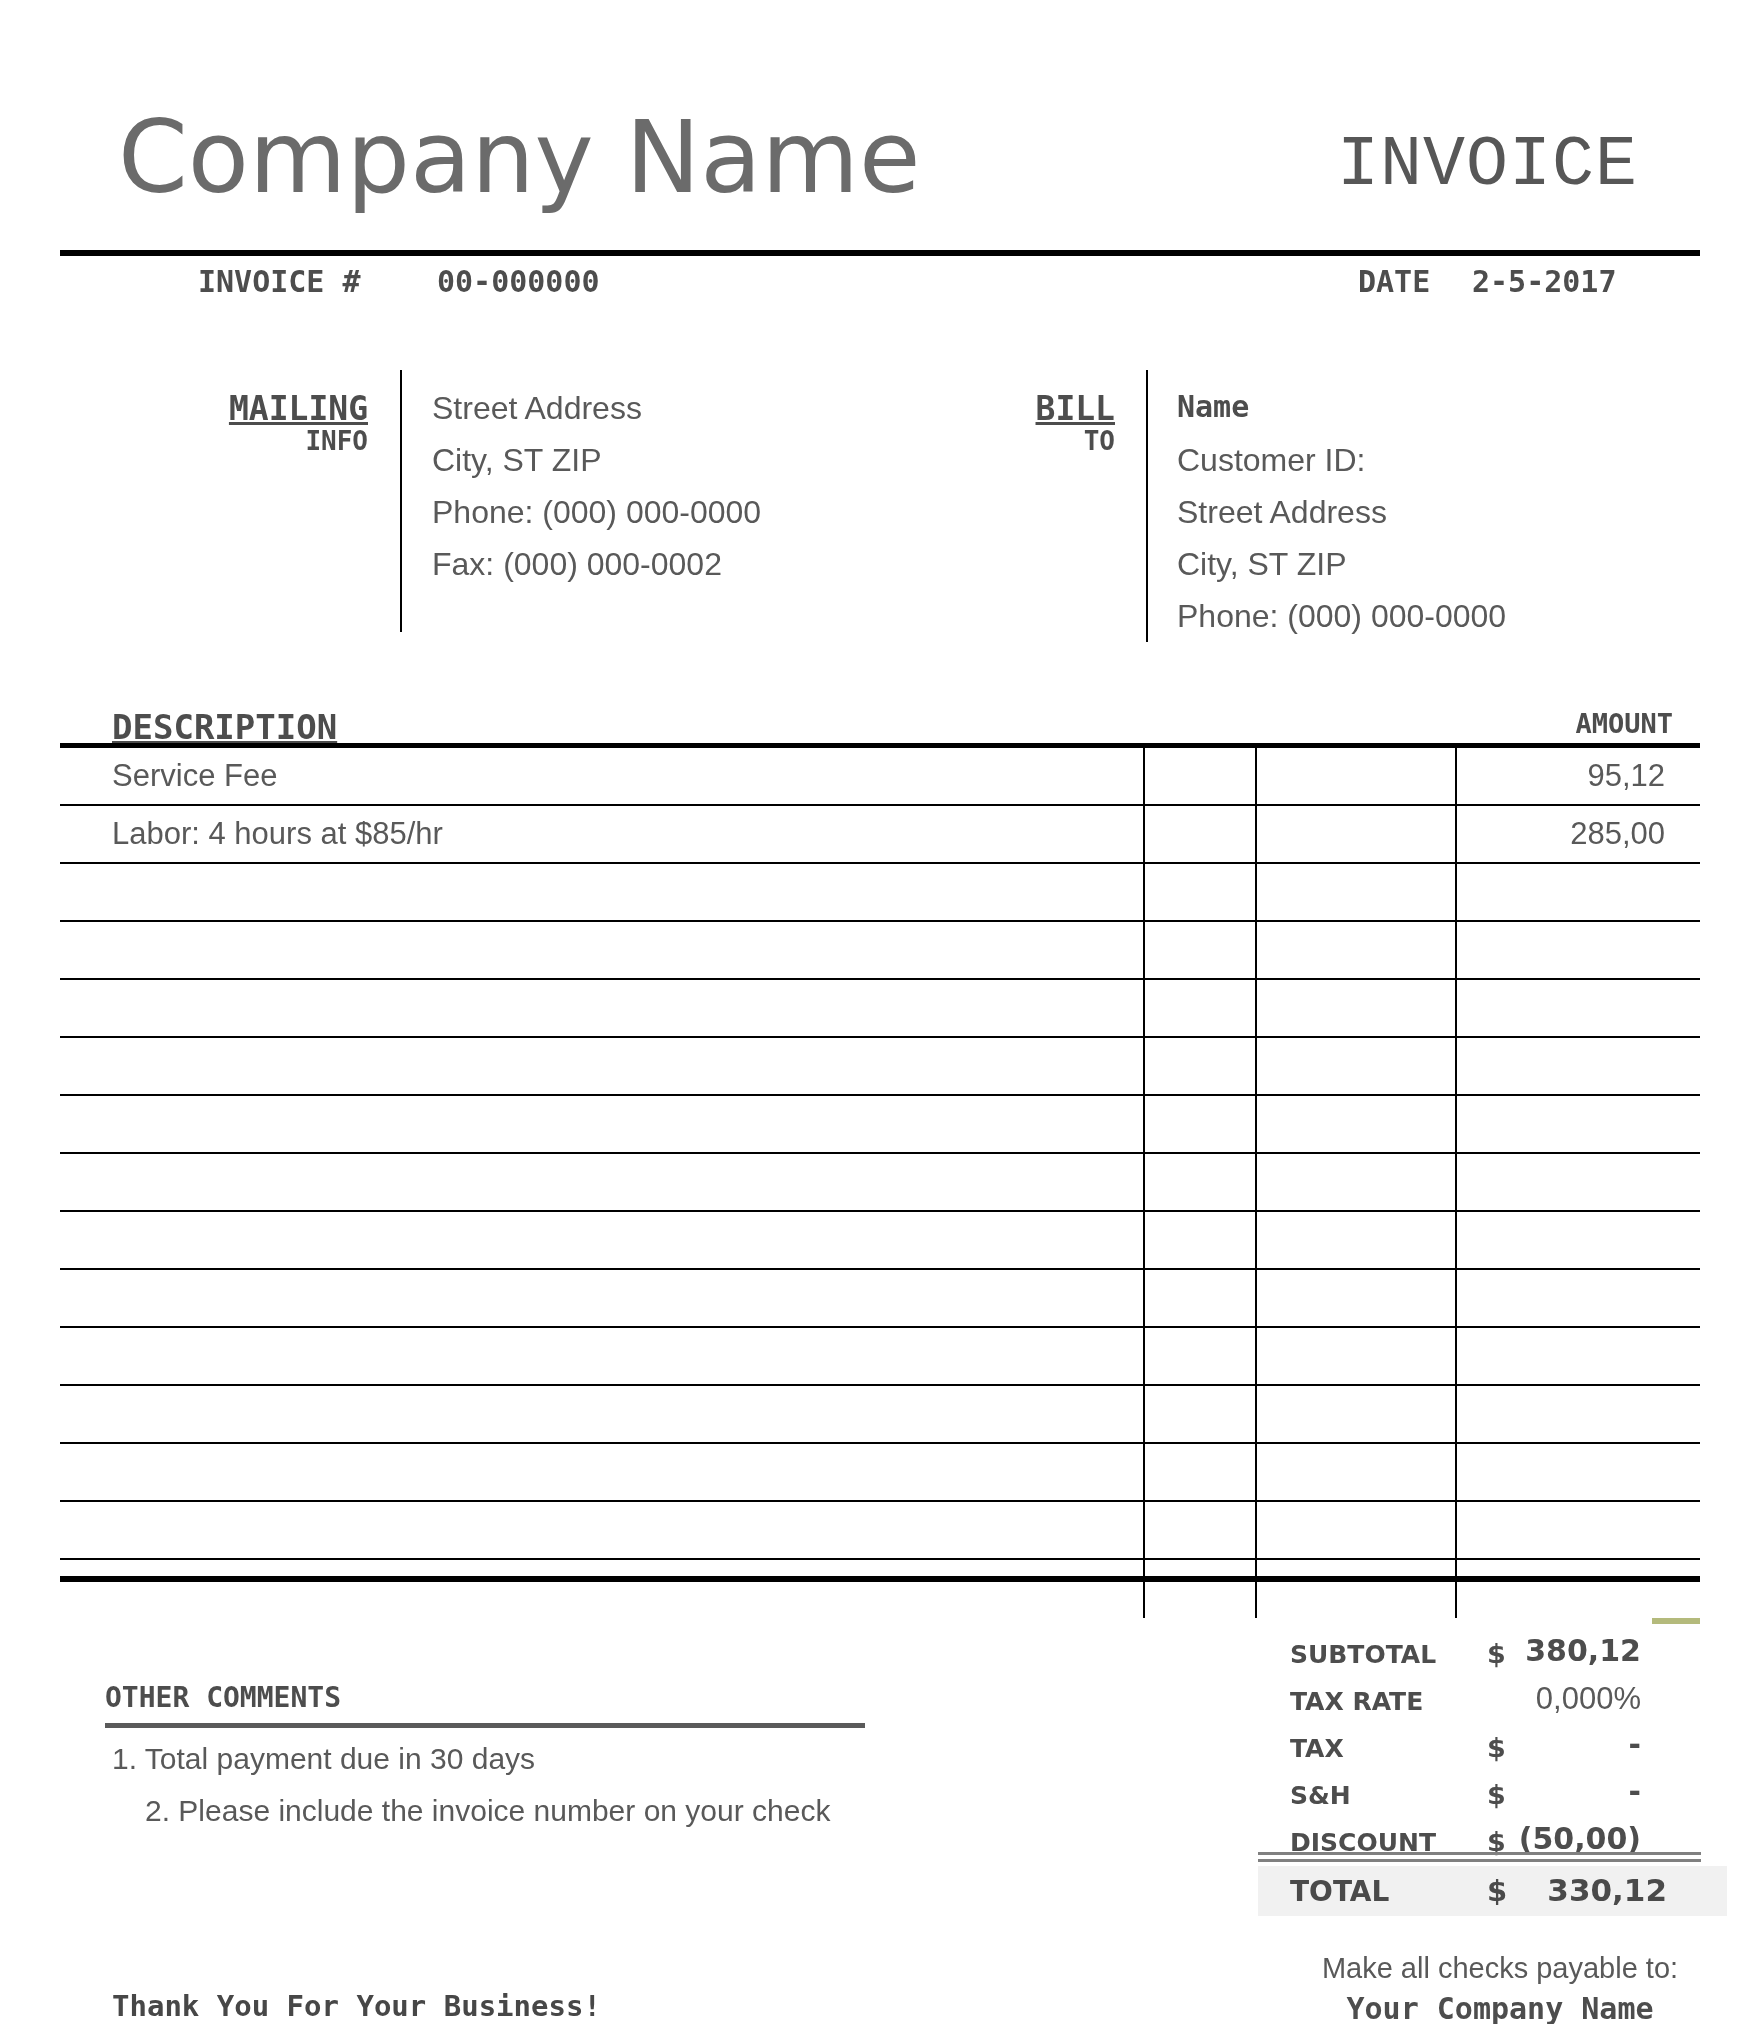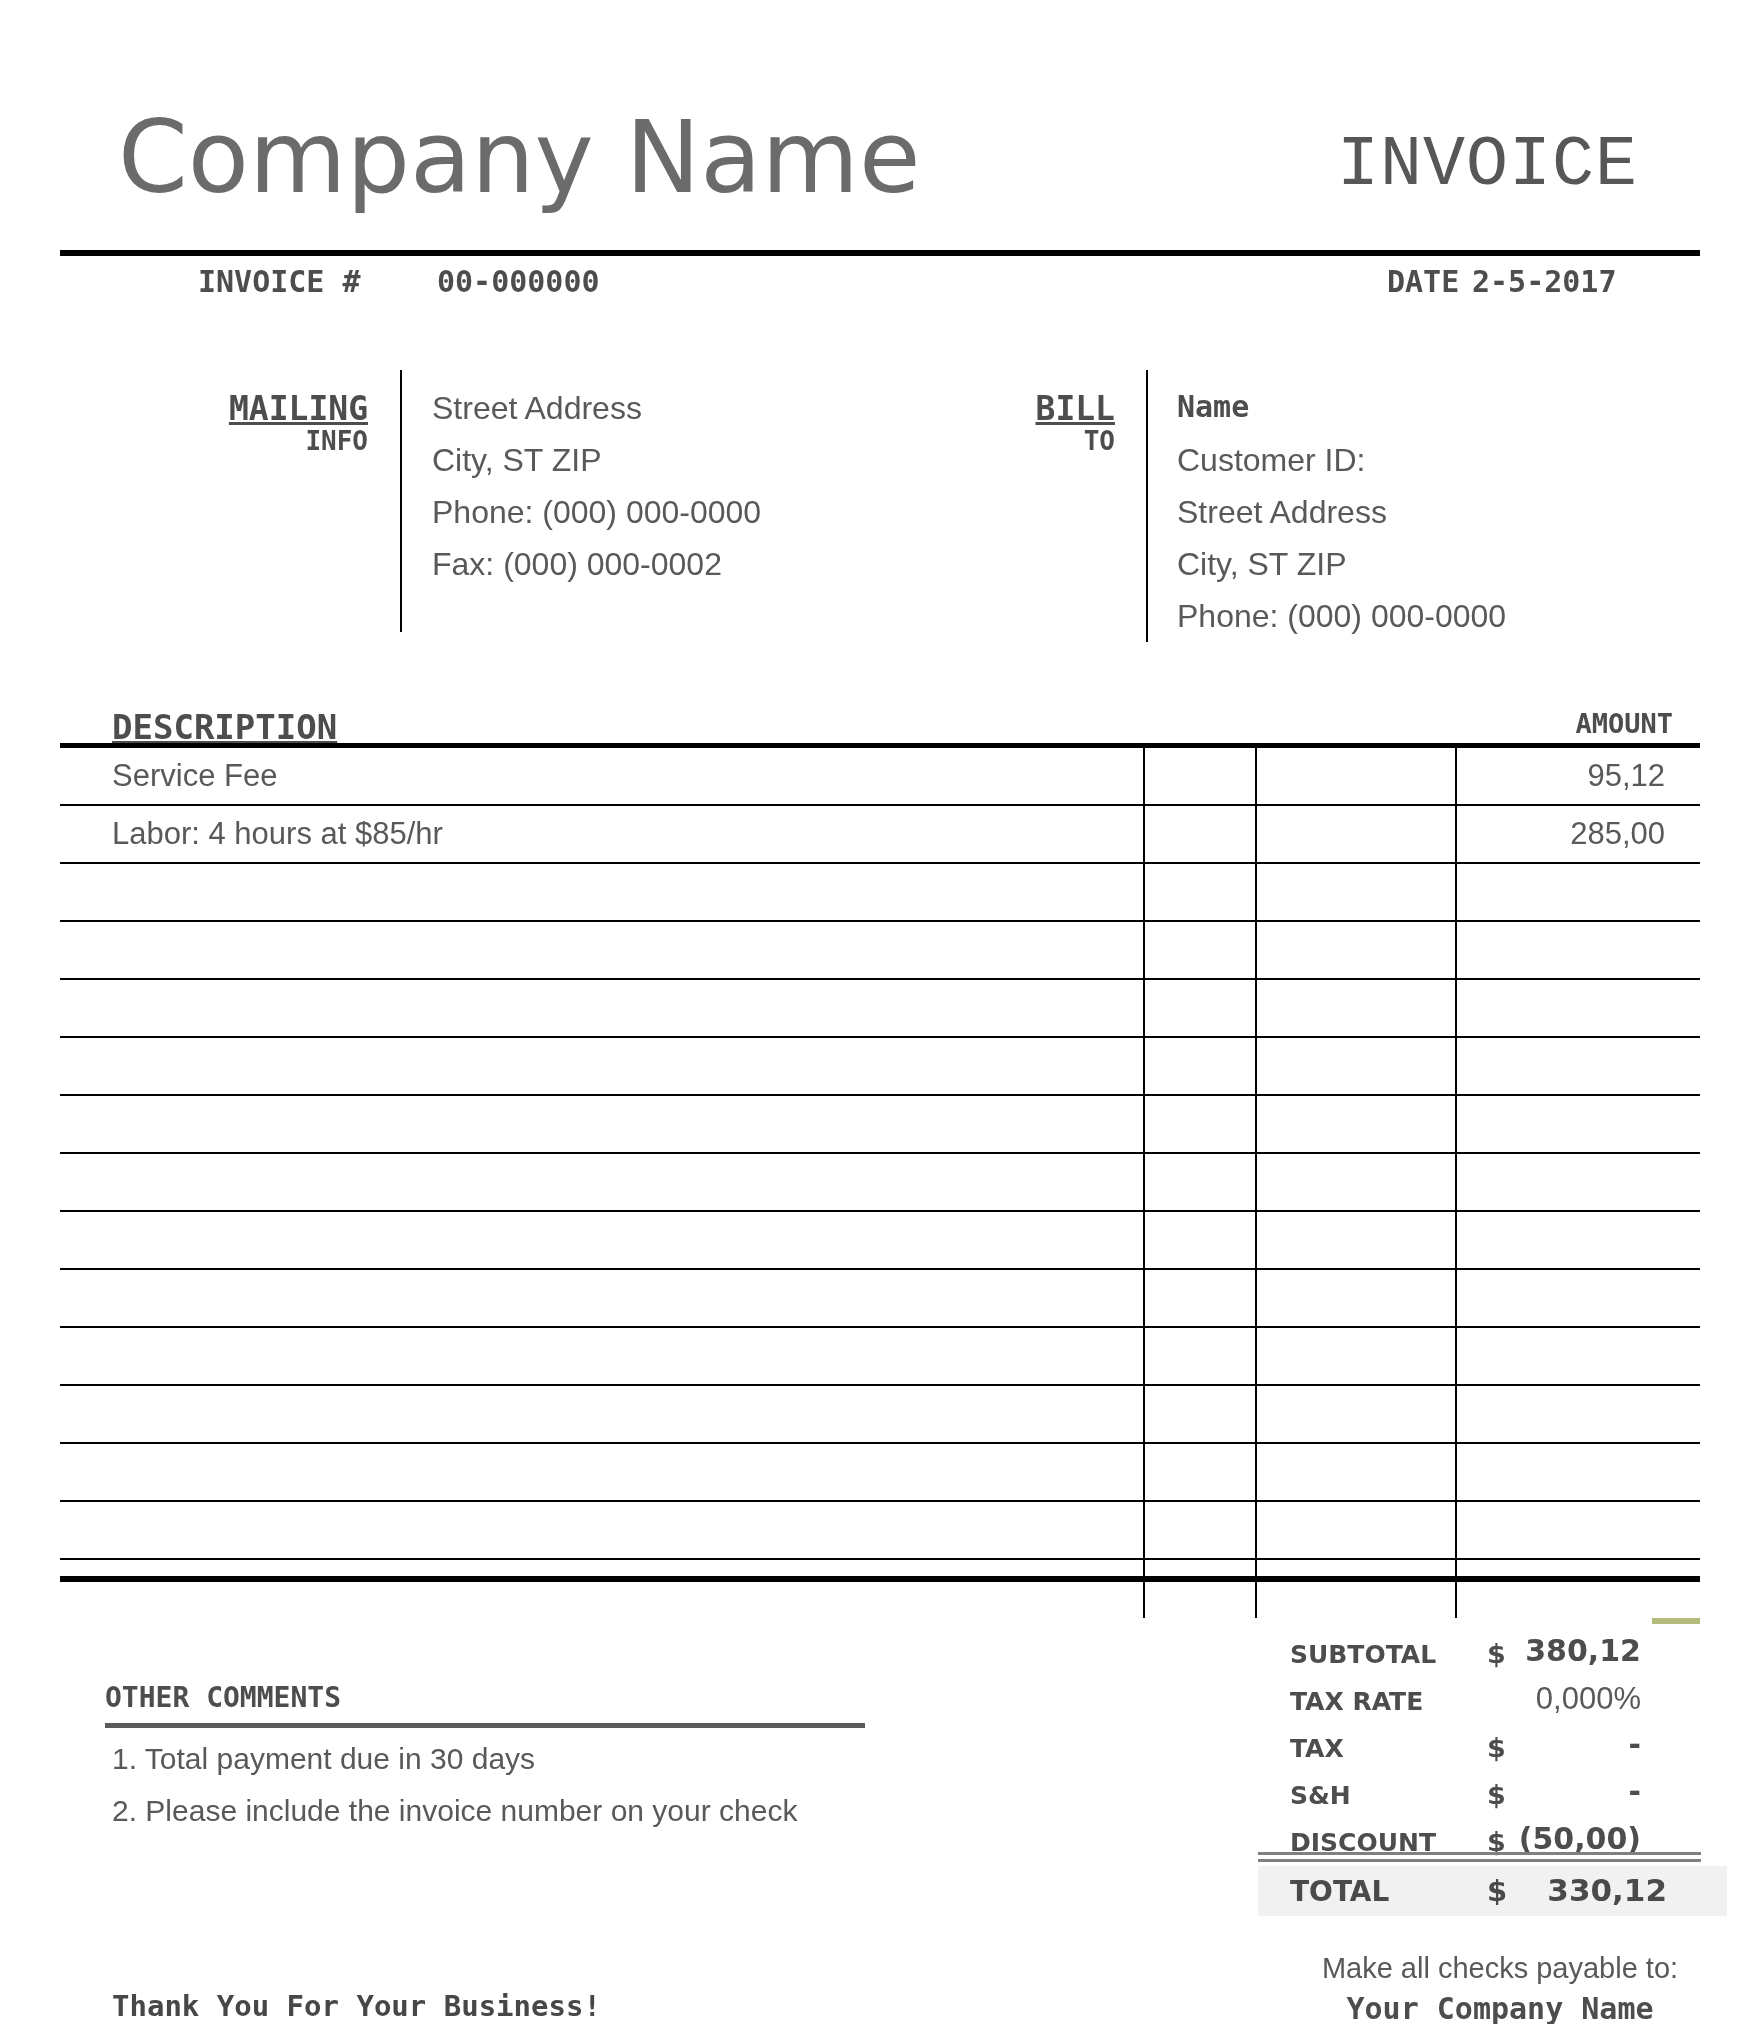--- a/index.html
+++ b/index.html
@@ -13,21 +13,21 @@
   .company-name { left:118px; top:108px; font-family:"DejaVu Sans", sans-serif;
                   font-size:100px; line-height:1; color:#6b6b6b; }
   .invoice-title { right:120px; top:131px; font-family:"Liberation Mono", monospace;
                    font-size:70px; line-height:1; color:#575757; letter-spacing:1px; }
   .top-rule { left:60px; top:250px; width:1640px; height:6px; background:#000000; }
 
   .mono-b { font-family:"DejaVu Sans Mono", monospace; font-weight:bold; color:#4d4d4d; }
   .meta { top:267px; font-size:30px; line-height:1; }
   .meta-inv-label { left:198px; }
   .meta-inv-value { left:437px; }
-  .meta-date-label { left:1358px;margin-left:29px; }
+  .meta-date-label { left:1358px; }
   .meta-date-value { left:1472px; }
 
   
   .block-label-1 { font-size:33px; line-height:1; text-align:right;text-decoration:underline; }
   .block-label-2 { font-size:26px; line-height:1; text-align:right; }
   .mail-label1 { left:150px; top:392px; width:218px; }
   .mail-label2 { left:150px; top:428px; width:218px; }
   .mail-vline { left:400px; top:370px; width:2px; height:262px; background:#000; }
   .bill-label1 { left:915px; top:392px; width:200px; }
   .bill-label2 { left:915px; top:428px; width:200px; }
@@ -67,21 +67,21 @@
                  border-top:3px solid #808080; border-bottom:3px solid #808080; }
   .total-row { left:1258px; top:1866px; width:469px; height:50px; background:#f1f1f1; }
   .total-row .sum-label { top:12px; font-size:28px; color:#4a4a4a; }
   .total-row .sum-cur { top:11px; font-size:29px; color:#4a4a4a; }
   .total-row .sum-val { top:9px; font-size:31px; color:#4a4a4a; }
 
   
   .comments-title { left:105px; top:1684px; font-size:28px; line-height:1; }
   .comments-underline { left:105px; top:1723px; width:760px; height:5px; background:#5a5a5a; }
   .comment-note { left:112px; font-size:30px; line-height:1; color:#595959; }
-  .note-0 { top:1744px; } .note-1 { top:1796px; }
+  .note-0 { top:1744px; } .note-1 { top:1796px;margin-left:33px; }
 
   
   .thanks { left:112px; top:1992px; font-size:29px; line-height:1; color:#474747; }
   .payable-note { left:1250px; top:1954px; width:500px; text-align:center;
                   font-size:29px; line-height:1; color:#595959; }
   .payable-name { left:1250px; top:1994px; width:500px; text-align:center;
                   font-size:30px; line-height:1; }
 </style>
 </head>
 <body>

